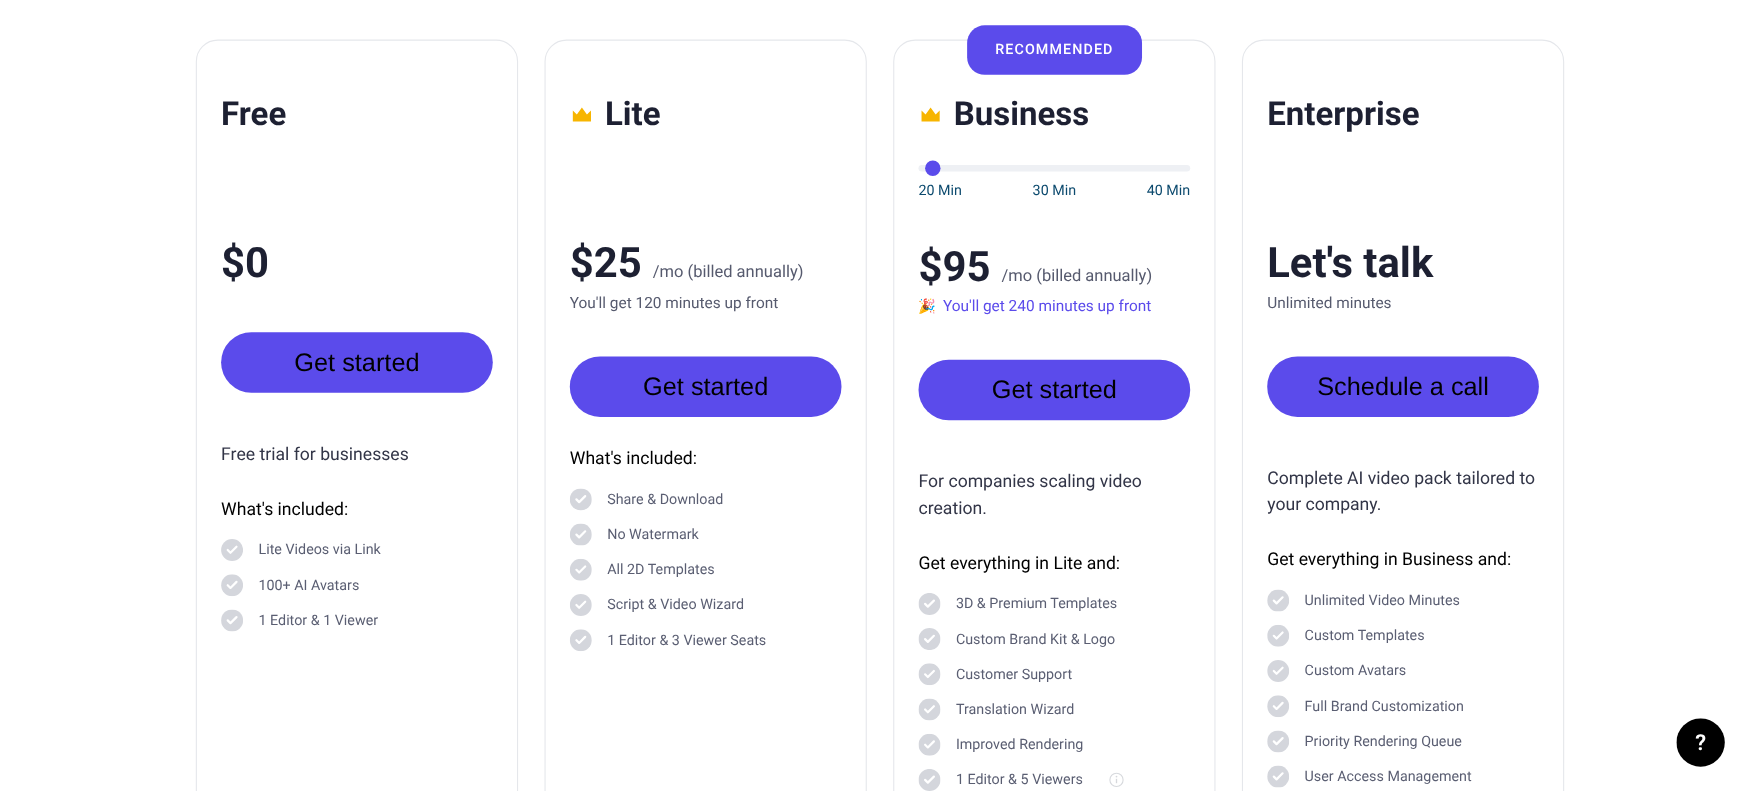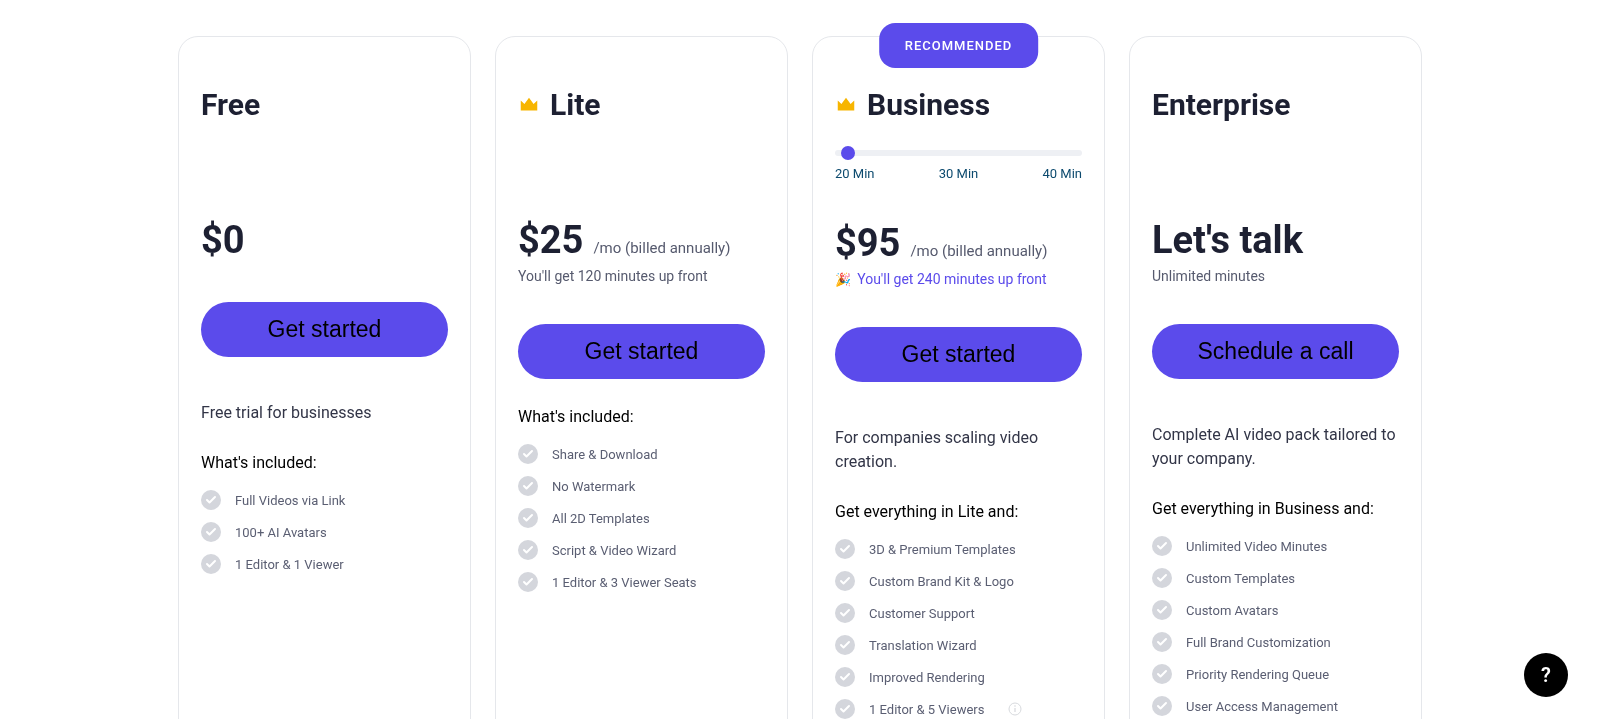--- a/index.html
+++ b/index.html
@@ -105,21 +105,21 @@
     </div>
     <button class="cta-button">Get started</button>
     <div class="plan-desc">Free trial for businesses</div>
     <div class="included-label">What's included:</div>
     <ul class="feature-list">
       <li class="feature-item">
         <svg class="check-icon" viewBox="0 0 20 20">
             <circle cx="10" cy="10" r="10" fill="#d4d6dc"></circle>
             <path d="M6 10l2.5 2.5L14 7" stroke="#fff" stroke-width="2" fill="none" stroke-linecap="round" stroke-linejoin="round"></path>
           </svg>
-        <span class="feature-text">Full Videos via Link</span>
+        <span class="feature-text">Lite Videos via Link</span>
       </li>
       <li class="feature-item">
         <svg class="check-icon" viewBox="0 0 20 20">
             <circle cx="10" cy="10" r="10" fill="#d4d6dc"></circle>
             <path d="M6 10l2.5 2.5L14 7" stroke="#fff" stroke-width="2" fill="none" stroke-linecap="round" stroke-linejoin="round"></path>
           </svg>
         <span class="feature-text">100+ AI Avatars</span>
       </li>
       <li class="feature-item">
         <svg class="check-icon" viewBox="0 0 20 20">

